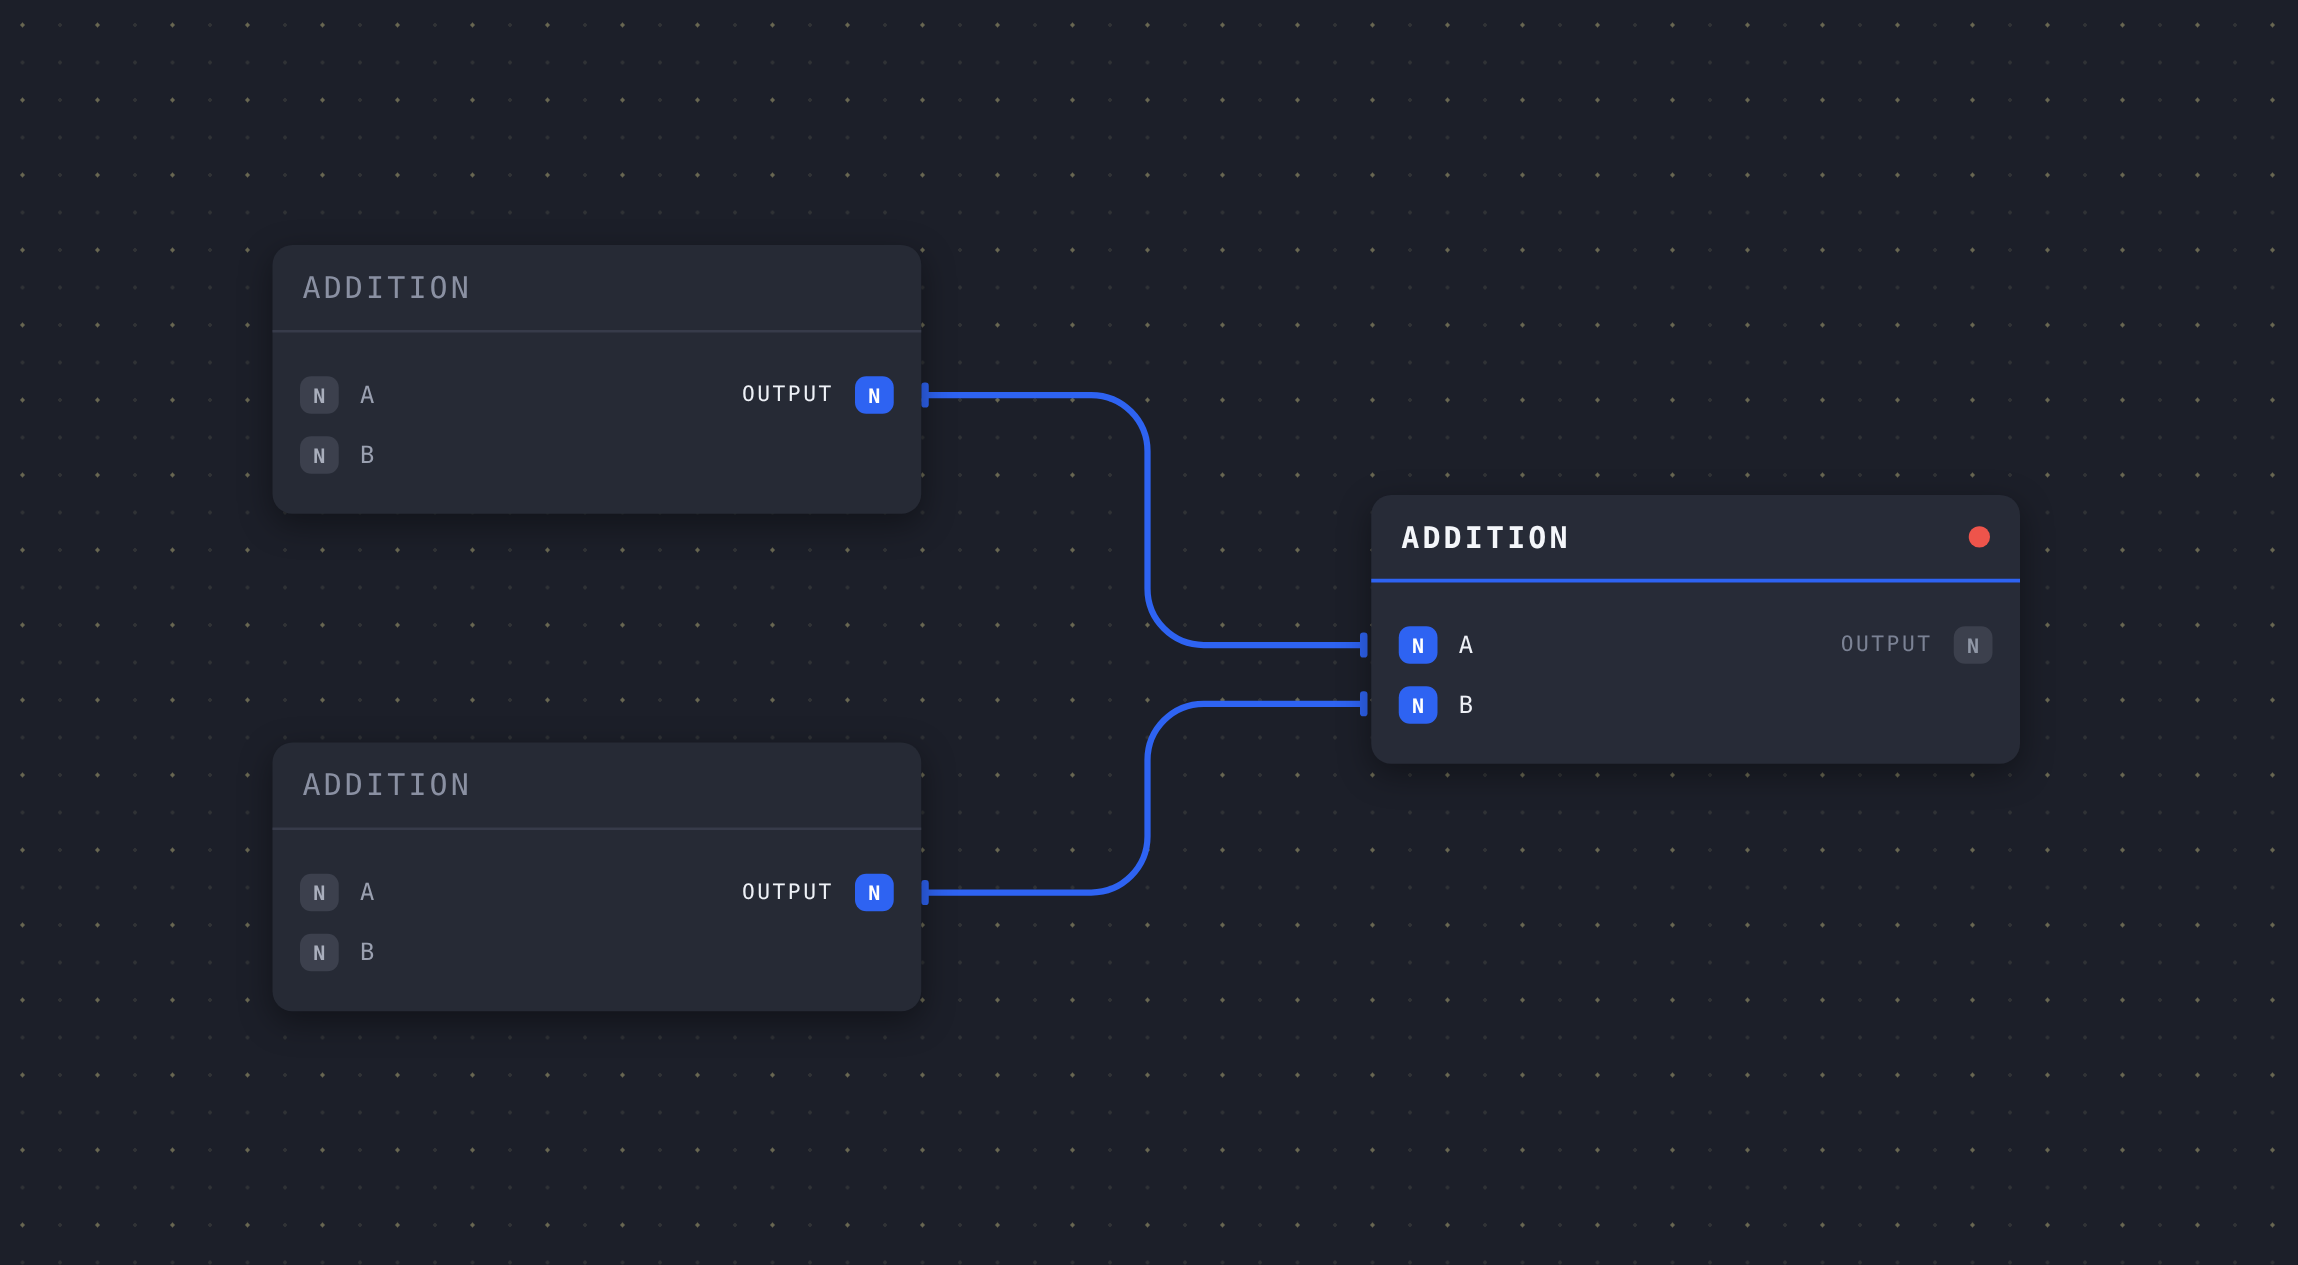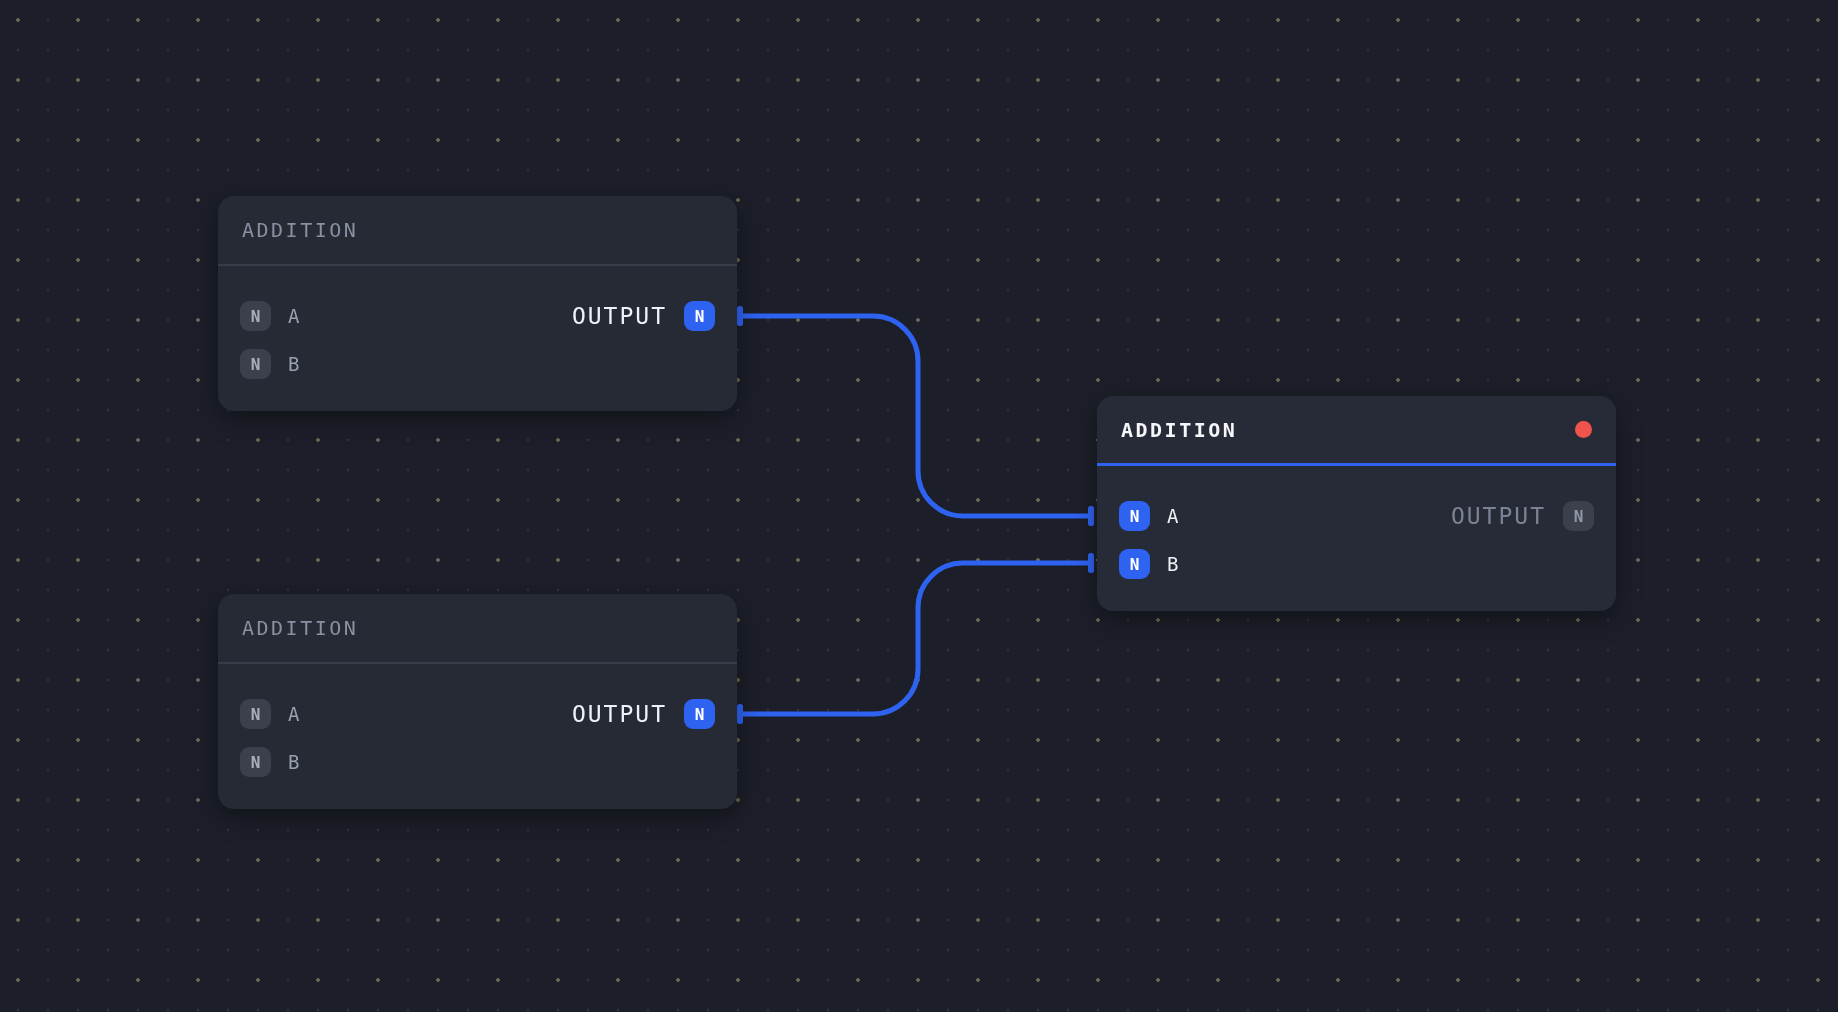--- a/index.html
+++ b/index.html
@@ -49,21 +49,21 @@
     display: flex;
     align-items: center;
     justify-content: space-between;
     border-bottom: 2px solid #373b4a;
   }
   .node--selected .node-header {
     border-bottom: 3px solid #2e63f2;
   }
 
   .node-title {
-    font-size: 20px;
+    font-size: 24px;
     letter-spacing: 2.5px;
     color: #8a90a2;
     font-weight: 400;
   }
   .node--selected .node-title {
     color: #f4f6fa;
     font-weight: 700;
   }
 
   .status-dot {
@@ -106,21 +106,21 @@
   .port-label {
     margin-left: 17px;
     font-size: 19px;
     letter-spacing: 1px;
     color: #9aa0b0;
   }
   .node--selected .port-label { color: #eef0f6; }
 
   .output-label {
     margin-right: 17px;
-    font-size: 23px;
+    font-size: 17px;
     letter-spacing: 2px;
     color: #eef1f7;
   }
   .output-label--dim { color: #7b8294; }
 </style>
 </head>
 <body>
 
 <div class="canvas">
 

